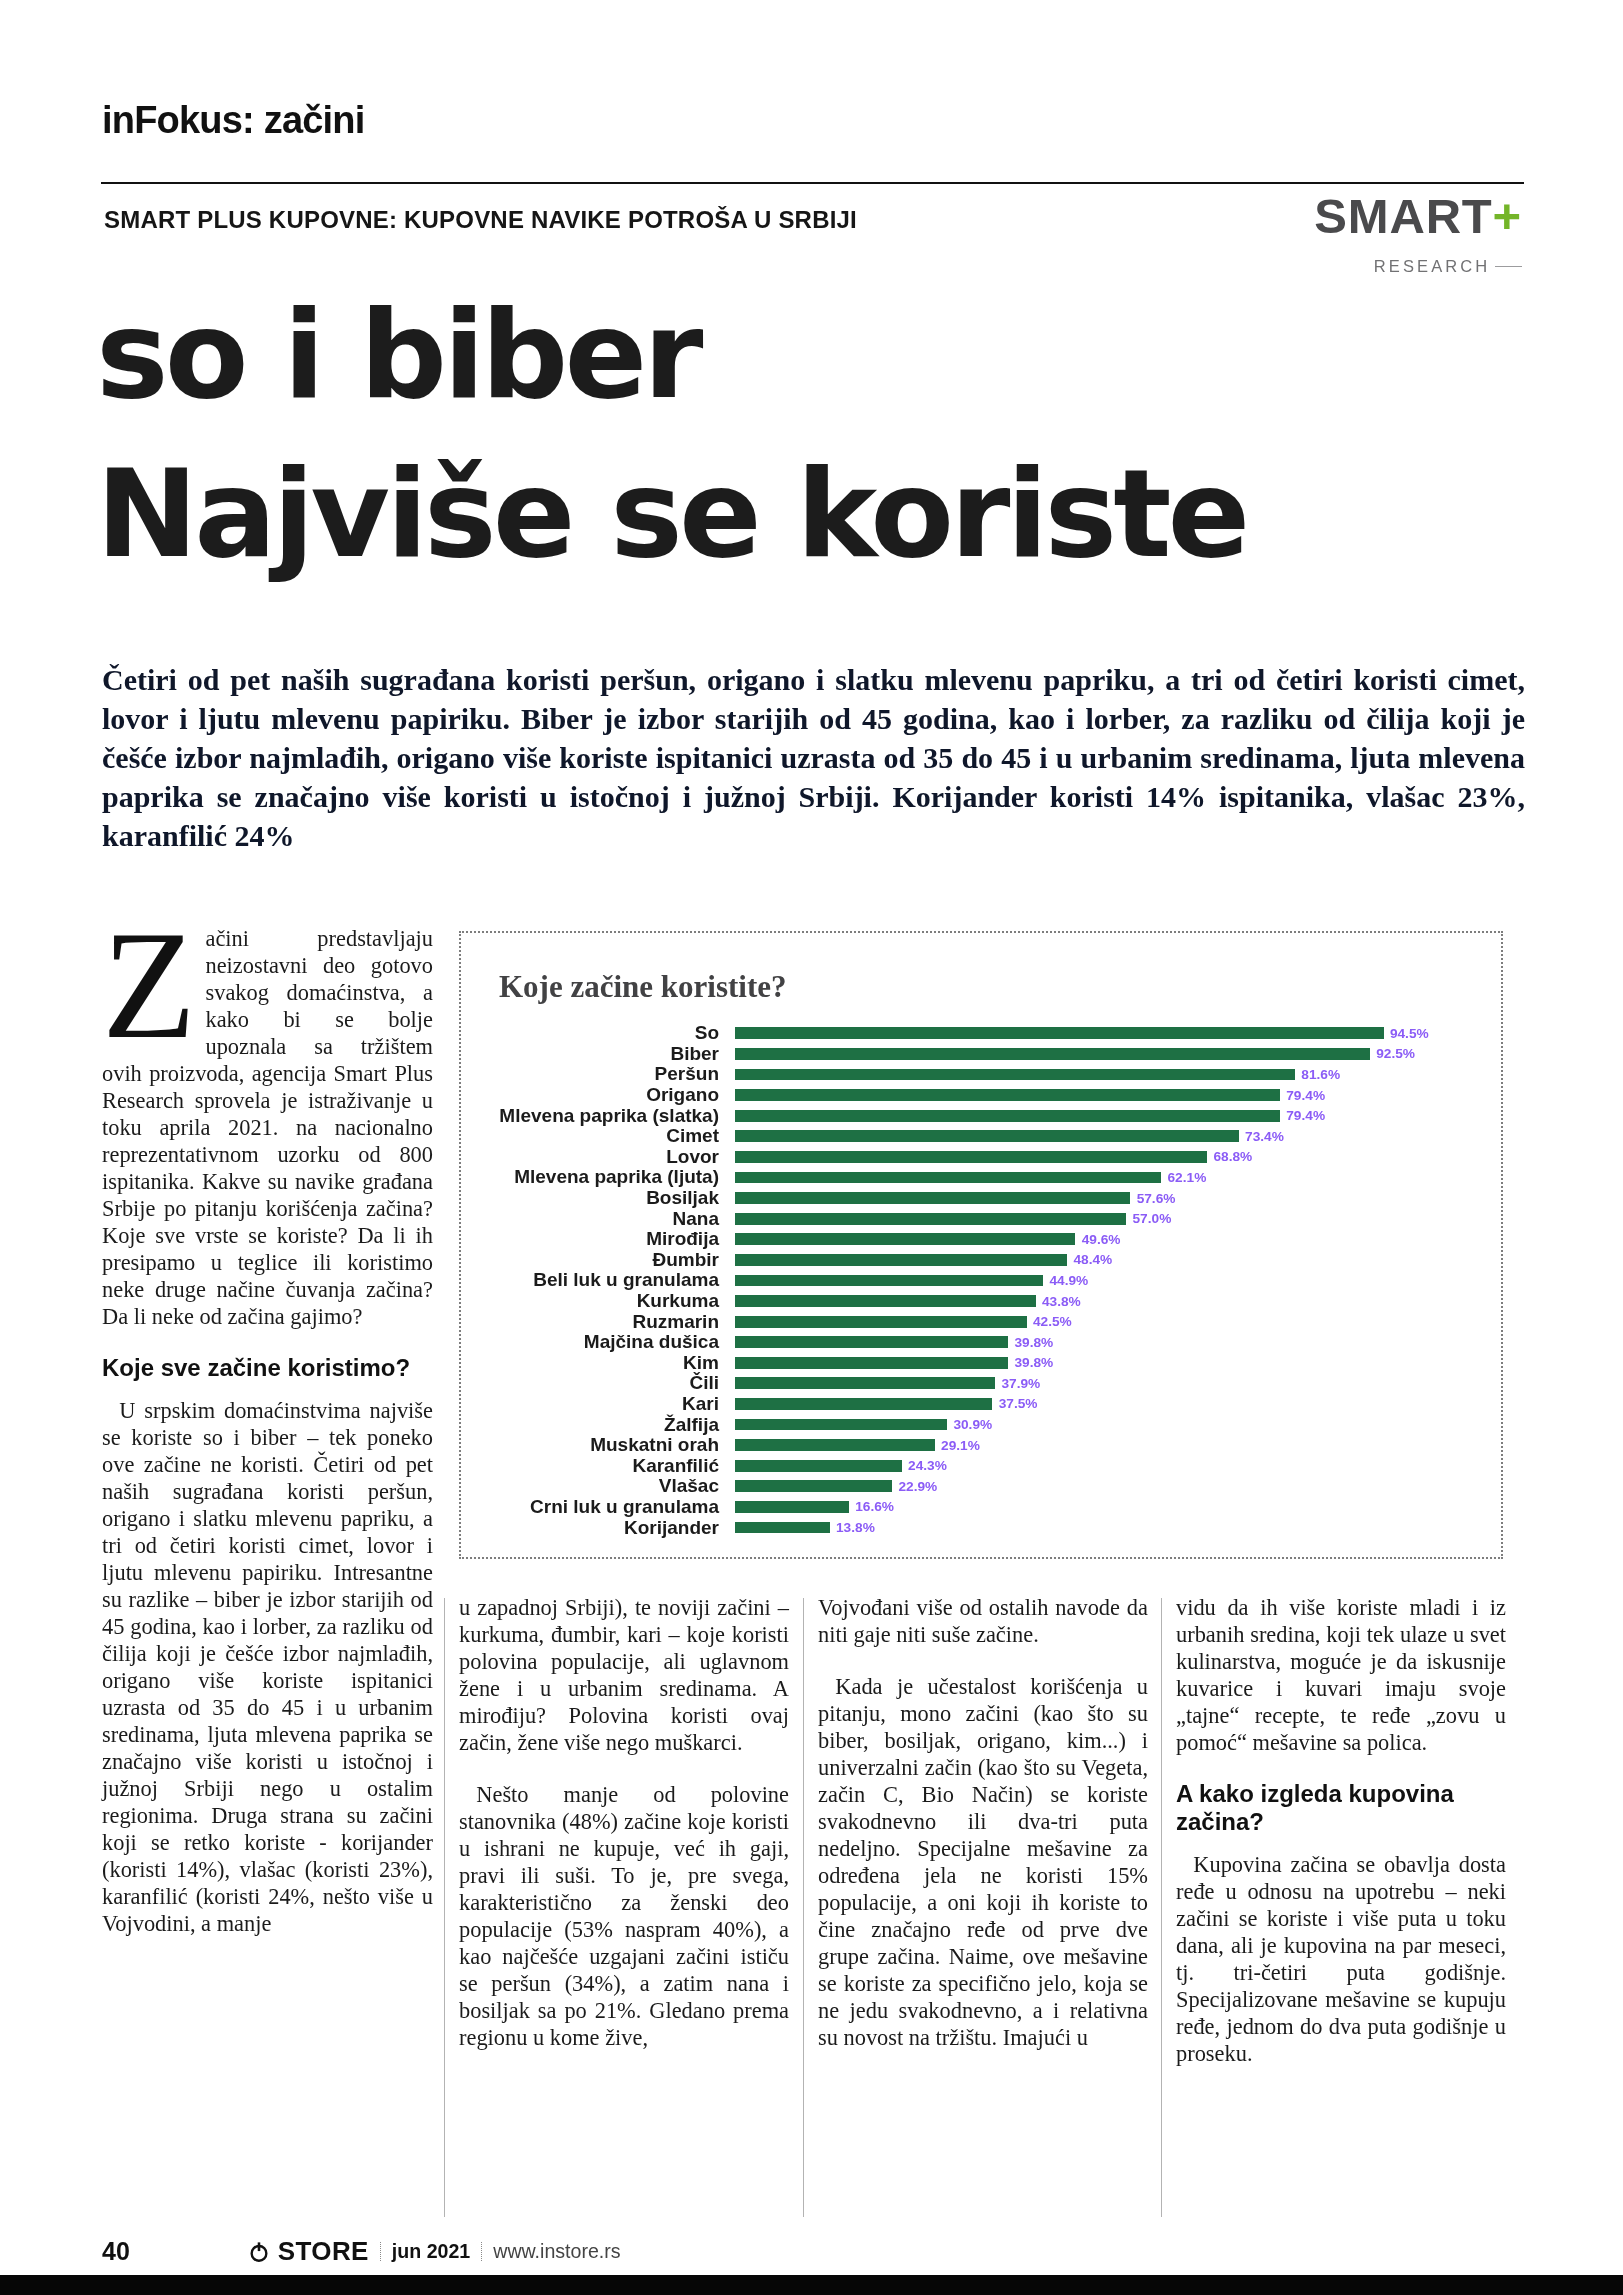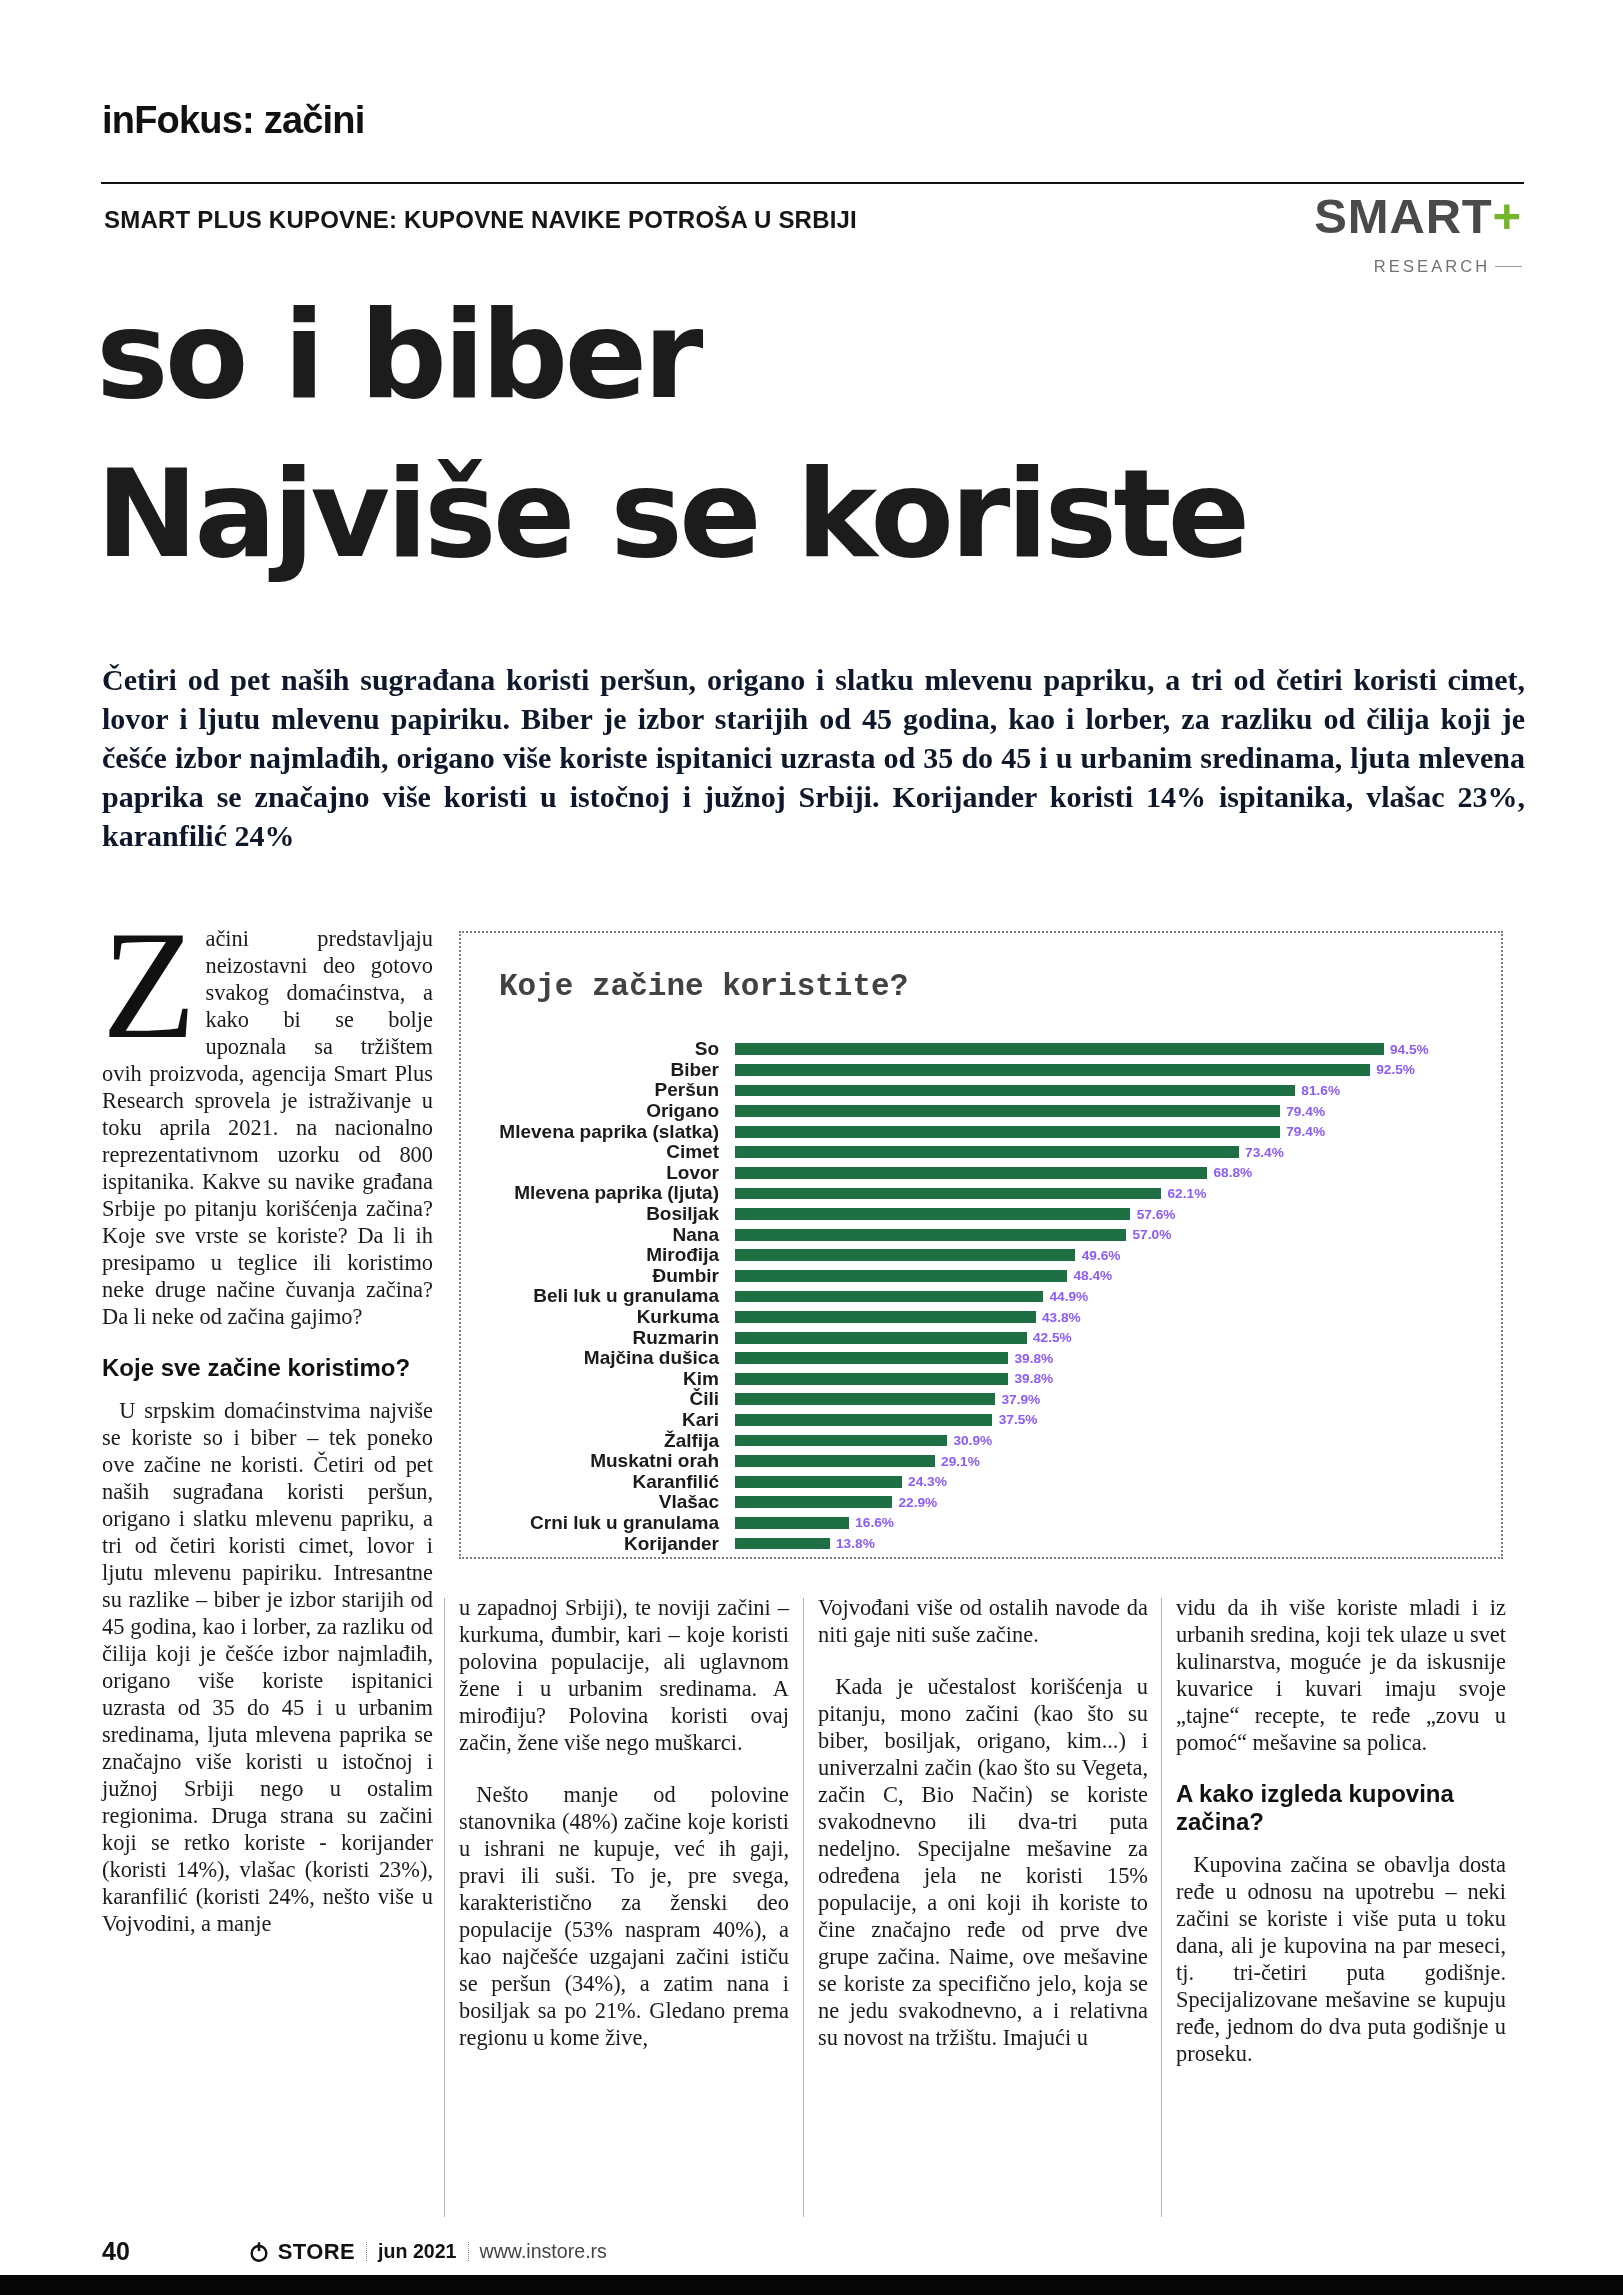--- a/index.html
+++ b/index.html
@@ -63,22 +63,22 @@
   }
   .vrule{ position:absolute; width:0.8px; background:#b3b3b3; top:1598px; height:619px; }
   .vrule-1{ left:444px; } .vrule-2{ left:803px; } .vrule-3{ left:1161px; }
 
   
   .chart-box{
     position:absolute; left:459px; top:931px; width:1044px; height:628px;
     border:2.4px dotted #7d7d7d; background:#fff; padding:36px 28px 22px 38px;
   }
   .chart-title{
-    font-family:Liberation Mono, monospace; font-weight:bold;
-    font-size:31px; color:#424244; margin-bottom:35px;
+    font-family:Liberation Serif, serif; font-weight:bold;
+    font-size:31px; color:#424244; margin-bottom:18px;
   }
   .chart-rows{ display:flex; flex-direction:column; }
   .chart-row{ display:flex; align-items:center; height:20.6px; }
   .chart-label{
     width:236px; flex-shrink:0; text-align:right; padding-right:16px;
     font-family:"Liberation Sans", sans-serif; font-weight:bold;
     font-size:19px; color:#1b1b1b; white-space:nowrap;
   }
   .chart-bar-wrap{ flex:1; display:flex; align-items:center; min-width:0; }
   .chart-bar{ height:11.8px; background:#1e7044; }
@@ -88,21 +88,21 @@
   }
 
   
   .footer{
     position:absolute; left:102px; right:102px; top:2235px; height:33px;
     display:flex; align-items:center;
     font-family:"Liberation Sans", sans-serif;
   }
   .page-num{ font-weight:bold; font-size:25px; color:#111; }
   .footer-brand{ display:flex; align-items:center; gap:7.9px; margin-left:118px; }
-  .brand-text{ font-weight:bold; font-size:22px; letter-spacing:0.4px; color:#111; }
+  .brand-text{ font-weight:bold; font-size:26px; letter-spacing:0.4px; color:#111; }
   .footer-sep{ height:19px; border-left:1.6px dotted #8a8a8a; margin:0 11px; }
   .footer-date{ font-weight:bold; font-size:19.6px; color:#111; }
   .footer-site{ font-size:19.6px; color:#444; }
   .bottom-bar{ position:absolute; left:0; right:0; bottom:0; height:20.4px; background:#060606; }
 </style>
 </head>
 <body>
 
 <div class="section-label">inFokus: začini</div>
 <div class="top-rule"></div>

